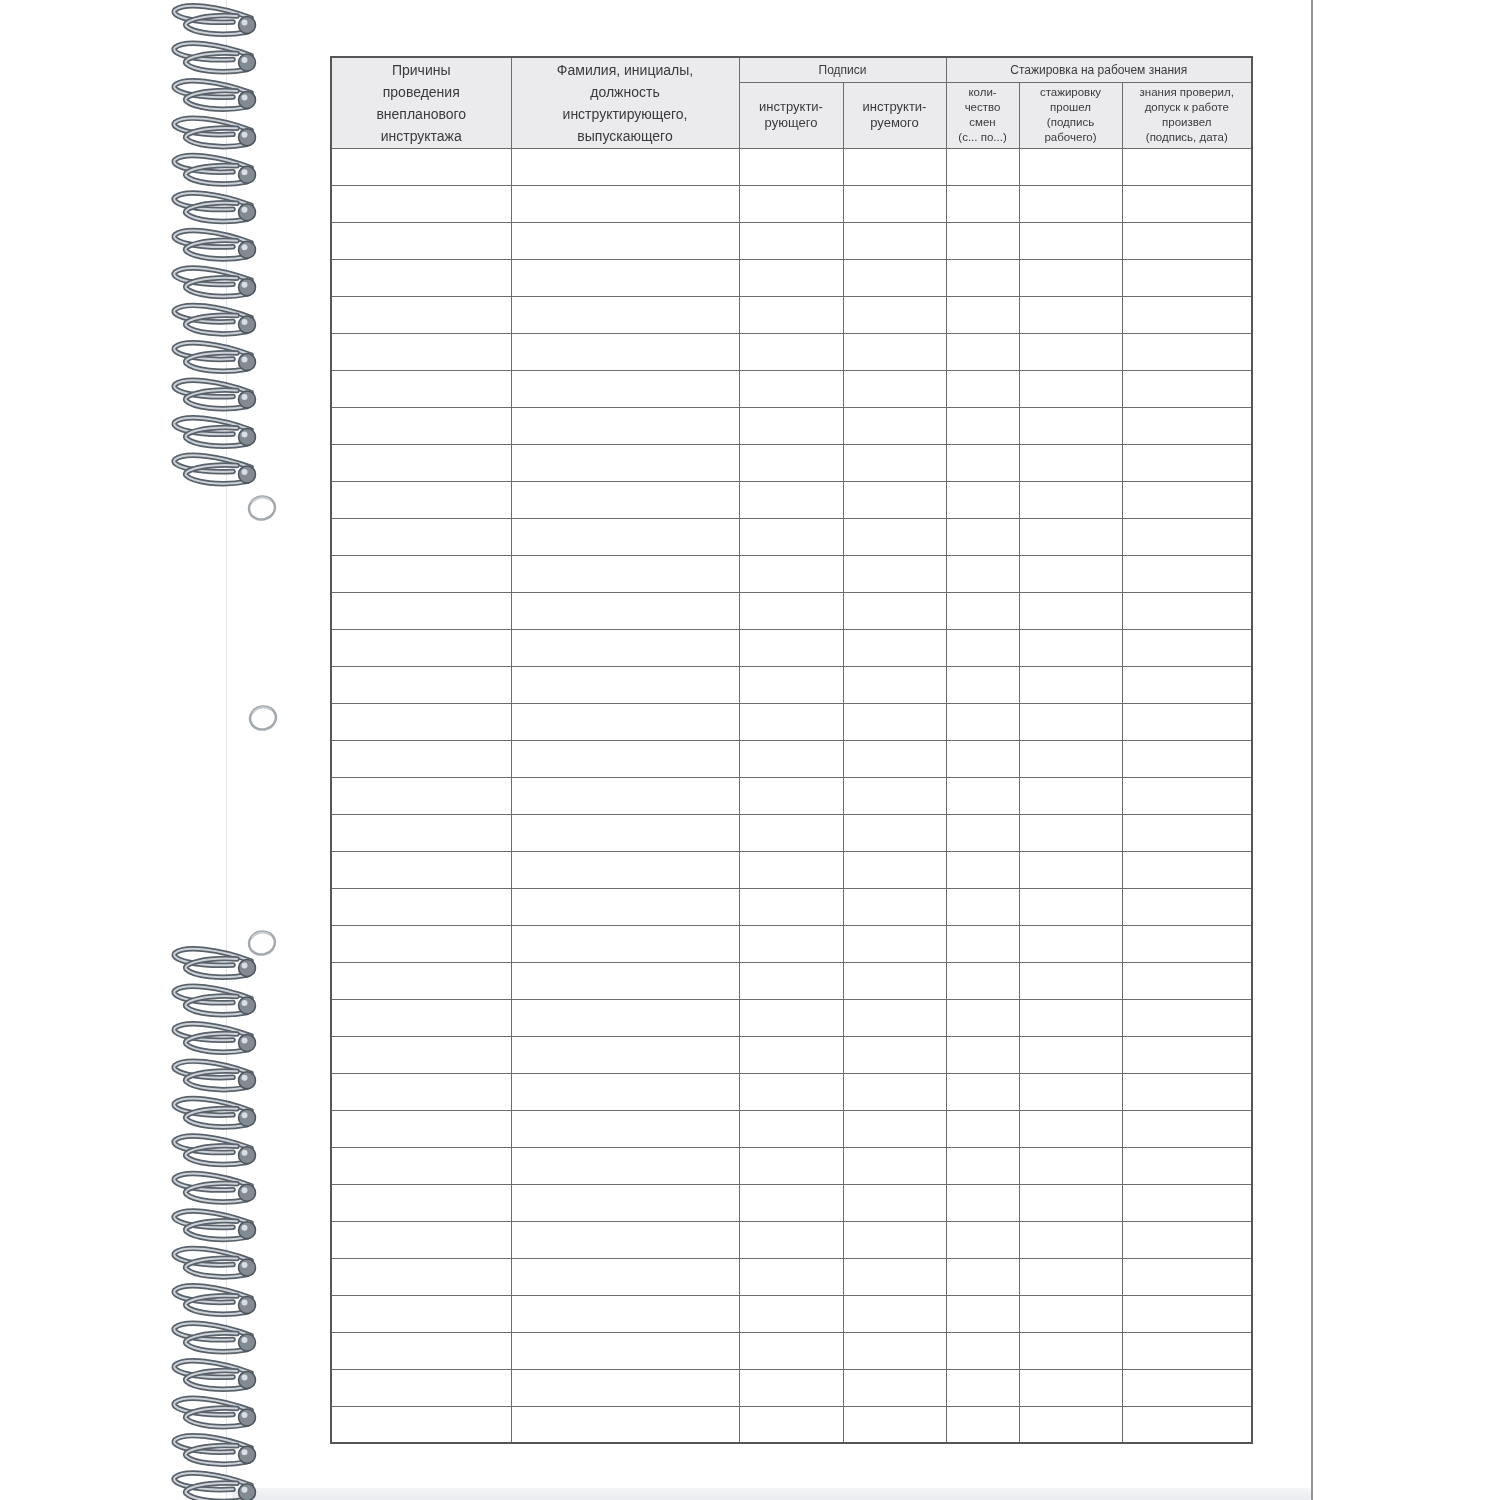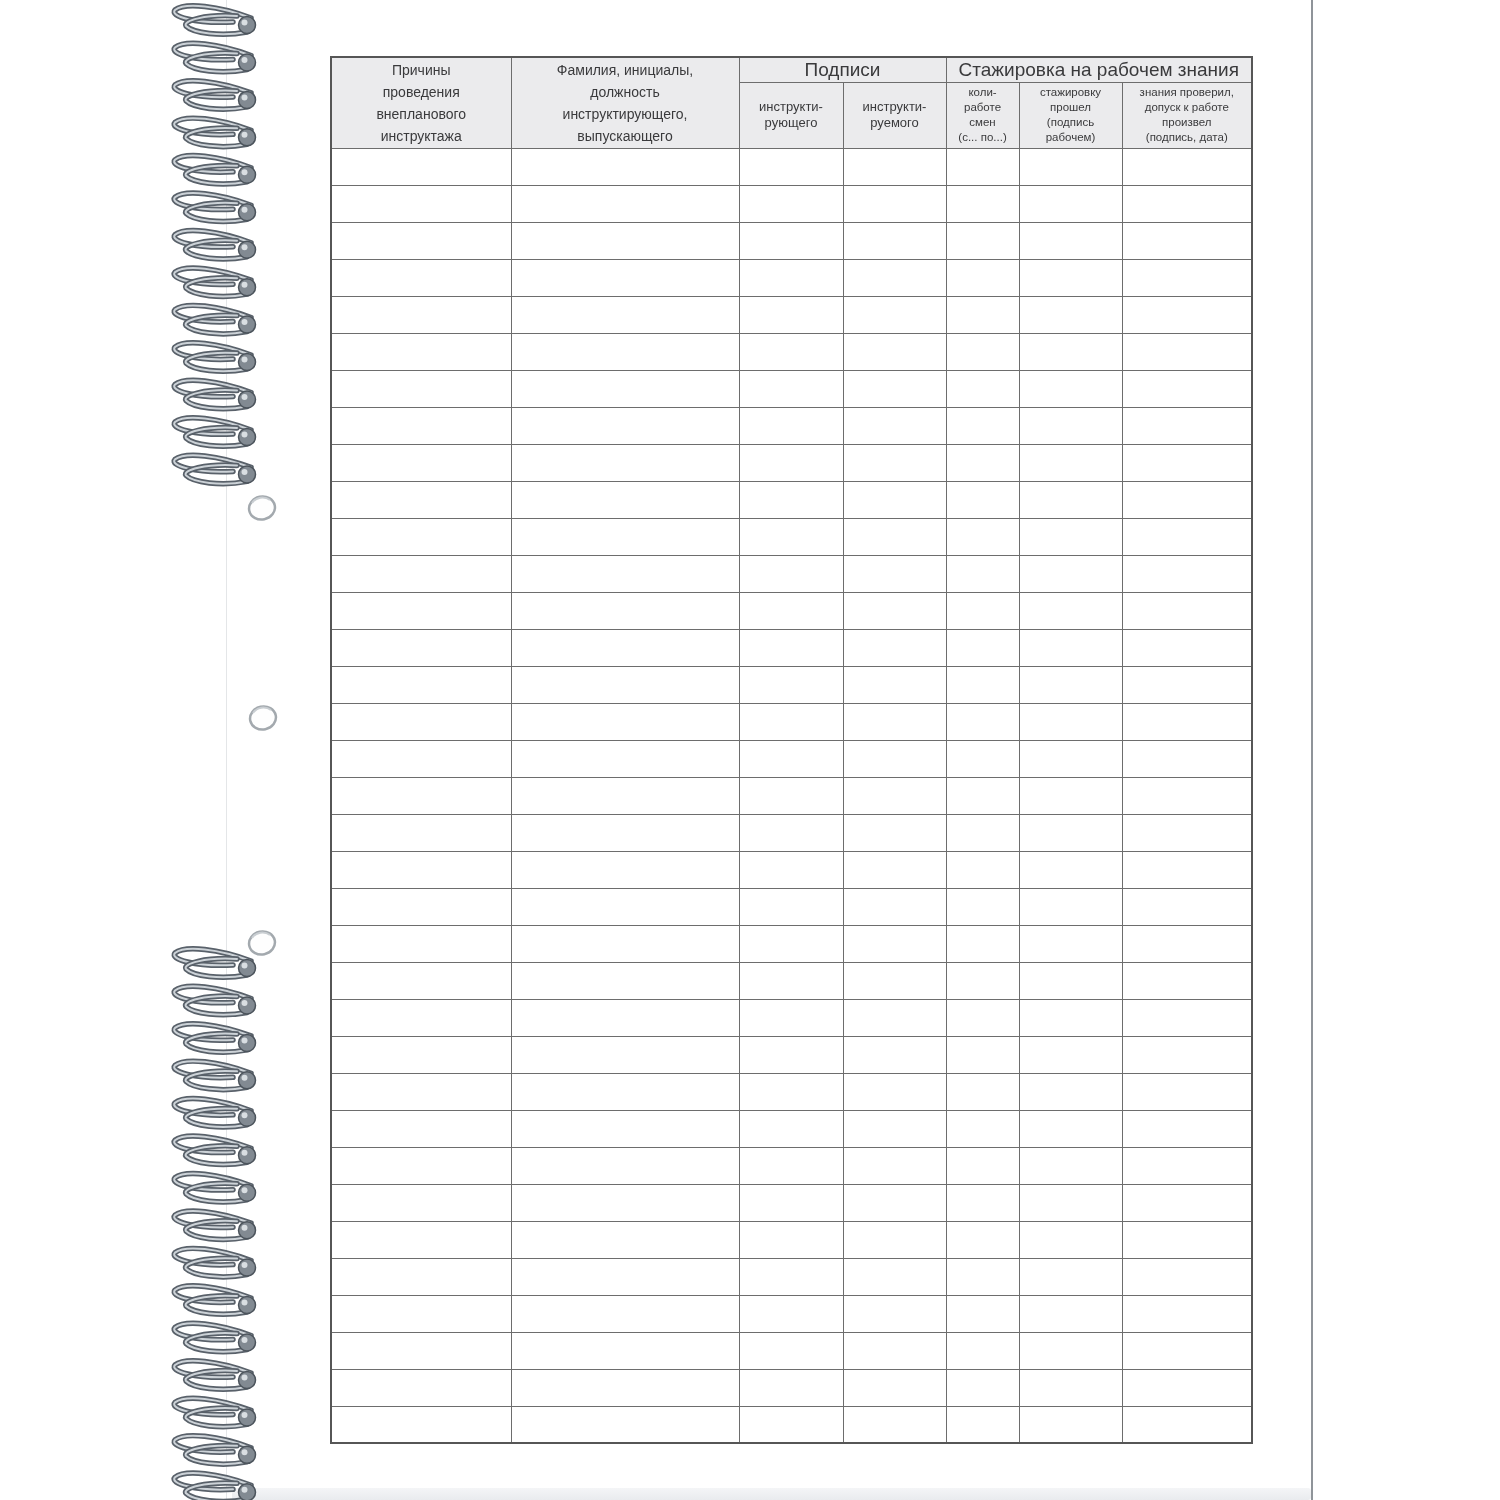--- a/index.html
+++ b/index.html
@@ -70,21 +70,21 @@
     background: #ebebed;
     font-weight: normal;
     color: #3a3a3c;
     text-align: center;
     vertical-align: middle;
     white-space: pre-line;
   }
   tr.row-group { height: 25px; }
   tr.row-sub   { height: 66px; }
   .h-main  { font-size: 14px;   line-height: 22px; }
-  .h-group { font-size: 19px; }
+  .h-group { font-size: 12px; }
   .h-sub   { font-size: 13px; line-height: 16px; }
   .h-sub.small { font-size: 11.5px; line-height: 15px; }
   .log tbody tr { height: 37px; }
   .log tbody td { background: #ffffff; }
 </style>
 </head>
 <body>
 
 <div class="stage">
 
@@ -168,27 +168,27 @@
 выпускающего</th>
         <th colspan="2" class="h-group">Подписи</th>
         <th colspan="3" class="h-group">Стажировка на рабочем знания</th>
       </tr>
       <tr class="row-sub">
         <th class="h-sub">инструкти-
 рующего</th>
         <th class="h-sub">инструкти-
 руемого</th>
         <th class="h-sub small">коли-
-работе
+чество
 смен
 (с... по...)</th>
         <th class="h-sub small">стажировку
 прошел
 (подпись
-рабочем)</th>
+рабочего)</th>
         <th class="h-sub small">знания проверил,
 допуск к работе
 произвел
 (подпись, дата)</th>
       </tr>
     </thead>
     <tbody id="log-body">
         <tr>
           <td></td>
           <td></td>

